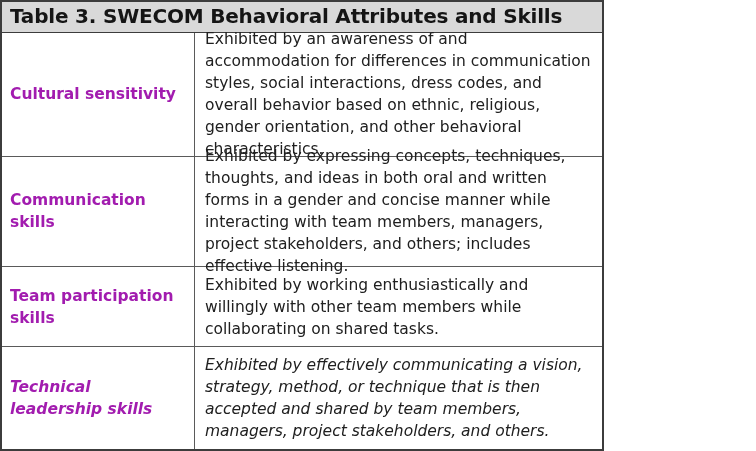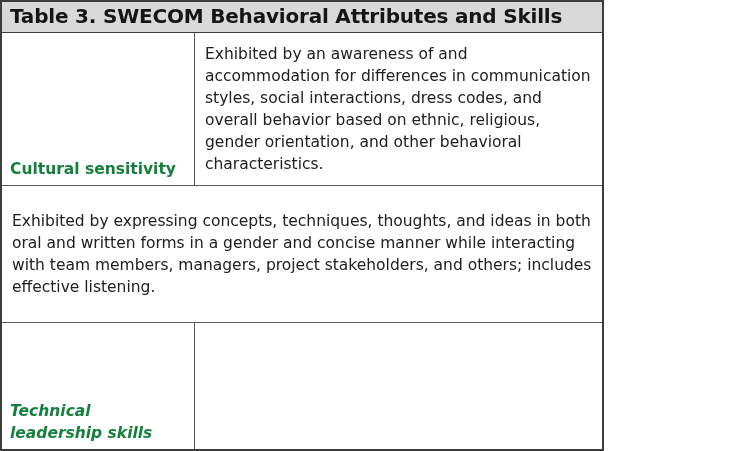--- a/index.html
+++ b/index.html
@@ -50,22 +50,21 @@
     padding: 5px 10px;
     line-height: 22px;
     font-size: 15.5px;
   }
   .cell-term {
     flex: 0 0 193px;
     border-right: 1px solid #5a5a5a;
     font-weight: bold;
     padding-left: 8px;
     padding-right: 14px;
-    color: #15803d;
-    align-items: flex-end;
+    color: #a21caf;
   }
   .cell-desc {
     flex: 1 1 auto;
     color: #202020;
     align-items: center;
   }
   .cell-desc .desc-text, .cell-term .term-text { display: block; }
 </style>
 </head>
 <body>
@@ -79,25 +78,39 @@
   <div class="data-row row-1">
     <div class="cell cell-term">
       <span class="term-text">Cultural sensitivity</span>
     </div>
     <div class="cell cell-desc">
       <span class="desc-text">Exhibited by an awareness of and accommodation for differences in communication styles, social interactions, dress codes, and overall behavior based on ethnic, religious, gender orientation, and other behavioral characteristics.</span>
     </div>
   </div>
 
   <div class="data-row row-2">
+    <div class="cell cell-term">
+      <span class="term-text">Communication skills</span>
+    </div>
     <div class="cell cell-desc">
       <span class="desc-text">Exhibited by expressing concepts, techniques, thoughts, and ideas in both oral and written forms in a gender and concise manner while interacting with team members, managers, project stakeholders, and others; includes effective listening.</span>
     </div>
   </div>
 
+  <div class="data-row row-3">
+    <div class="cell cell-term">
+      <span class="term-text">Team participation skills</span>
+    </div>
+    <div class="cell cell-desc">
+      <span class="desc-text">Exhibited by working enthusiastically and willingly with other team members while collaborating on shared tasks.</span>
+    </div>
+  </div>
 
   <div class="data-row row-4">
     <div class="cell cell-term">
       <span class="term-text">Technical leadership skills</span>
+    </div>
+    <div class="cell cell-desc">
+      <span class="desc-text">Exhibited by effectively communicating a vision, strategy, method, or technique that is then accepted and shared by team members, managers, project stakeholders, and others.</span>
     </div>
   </div>
 
 </div>
 
 </body></html>

